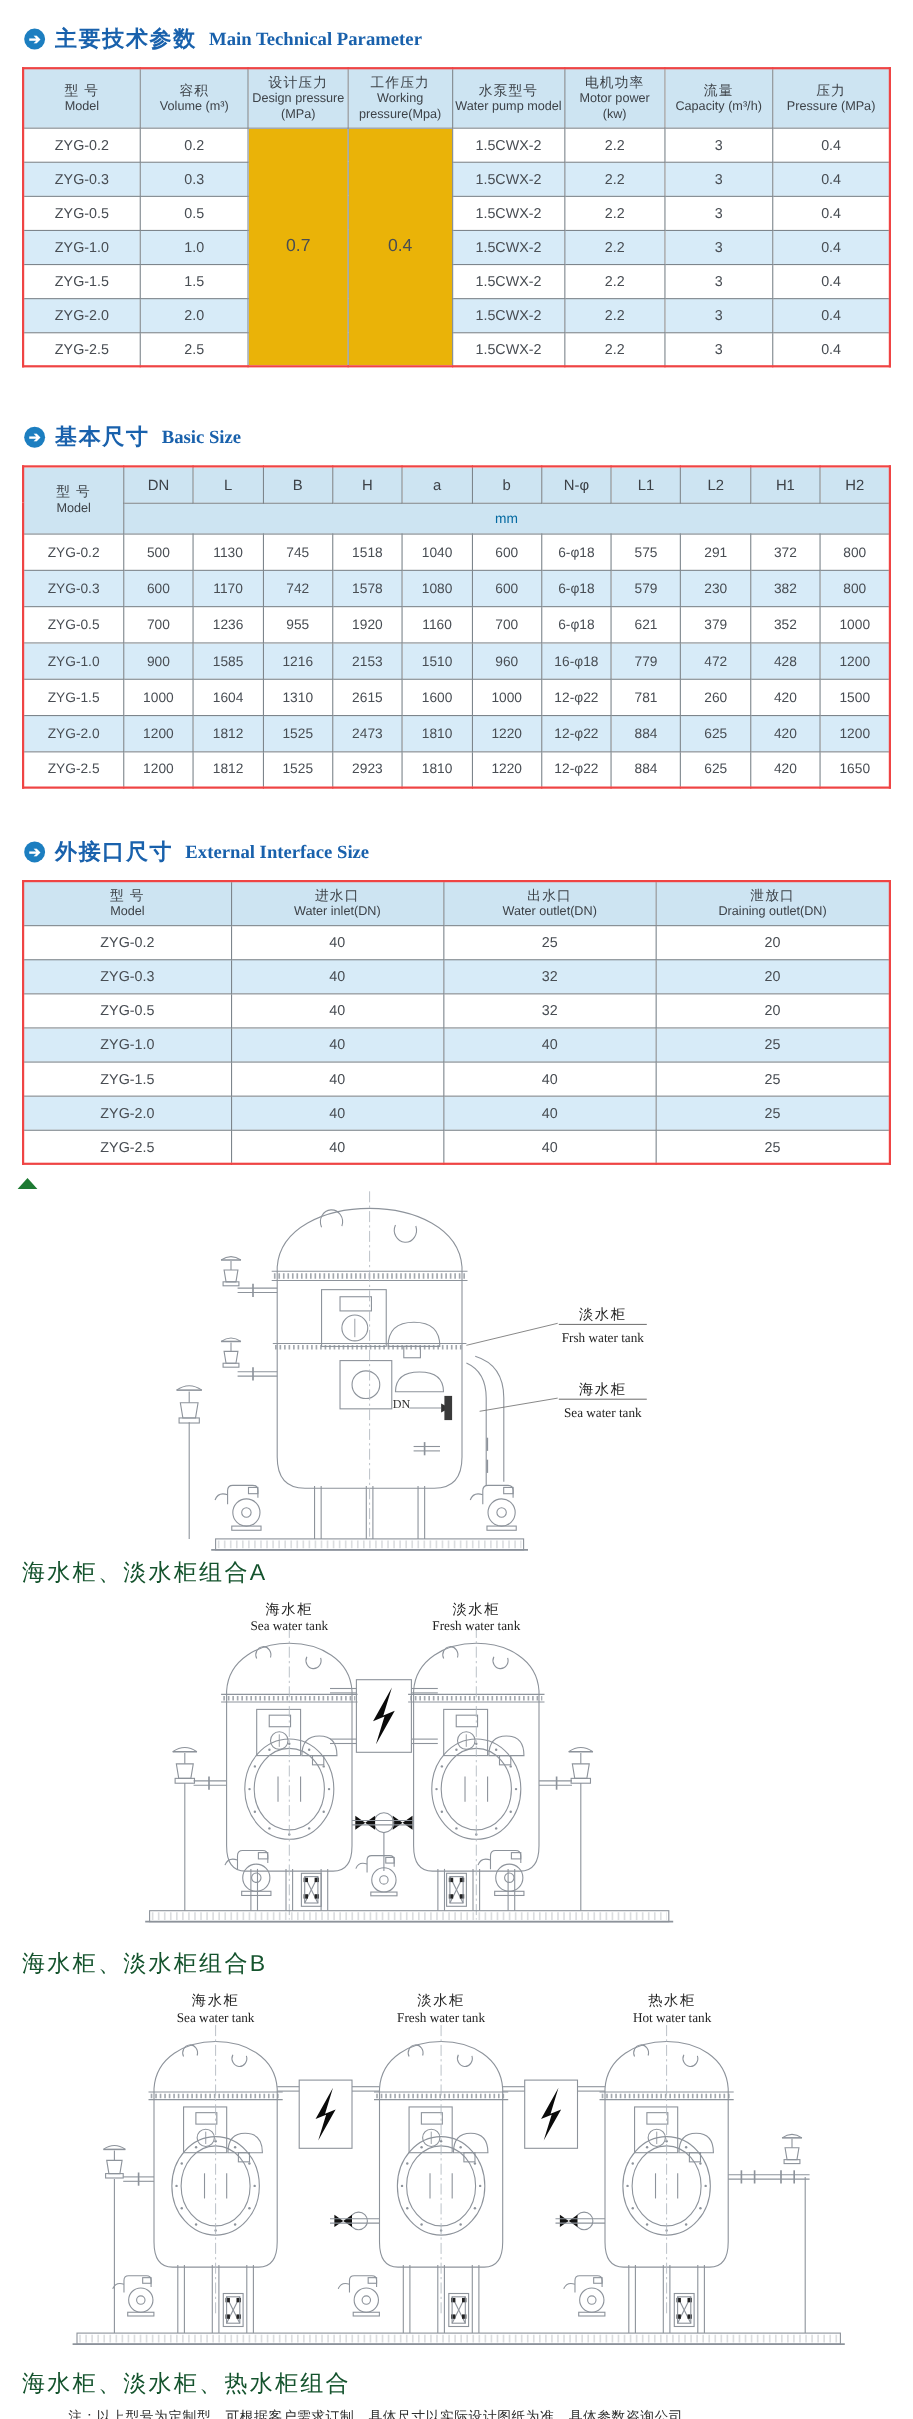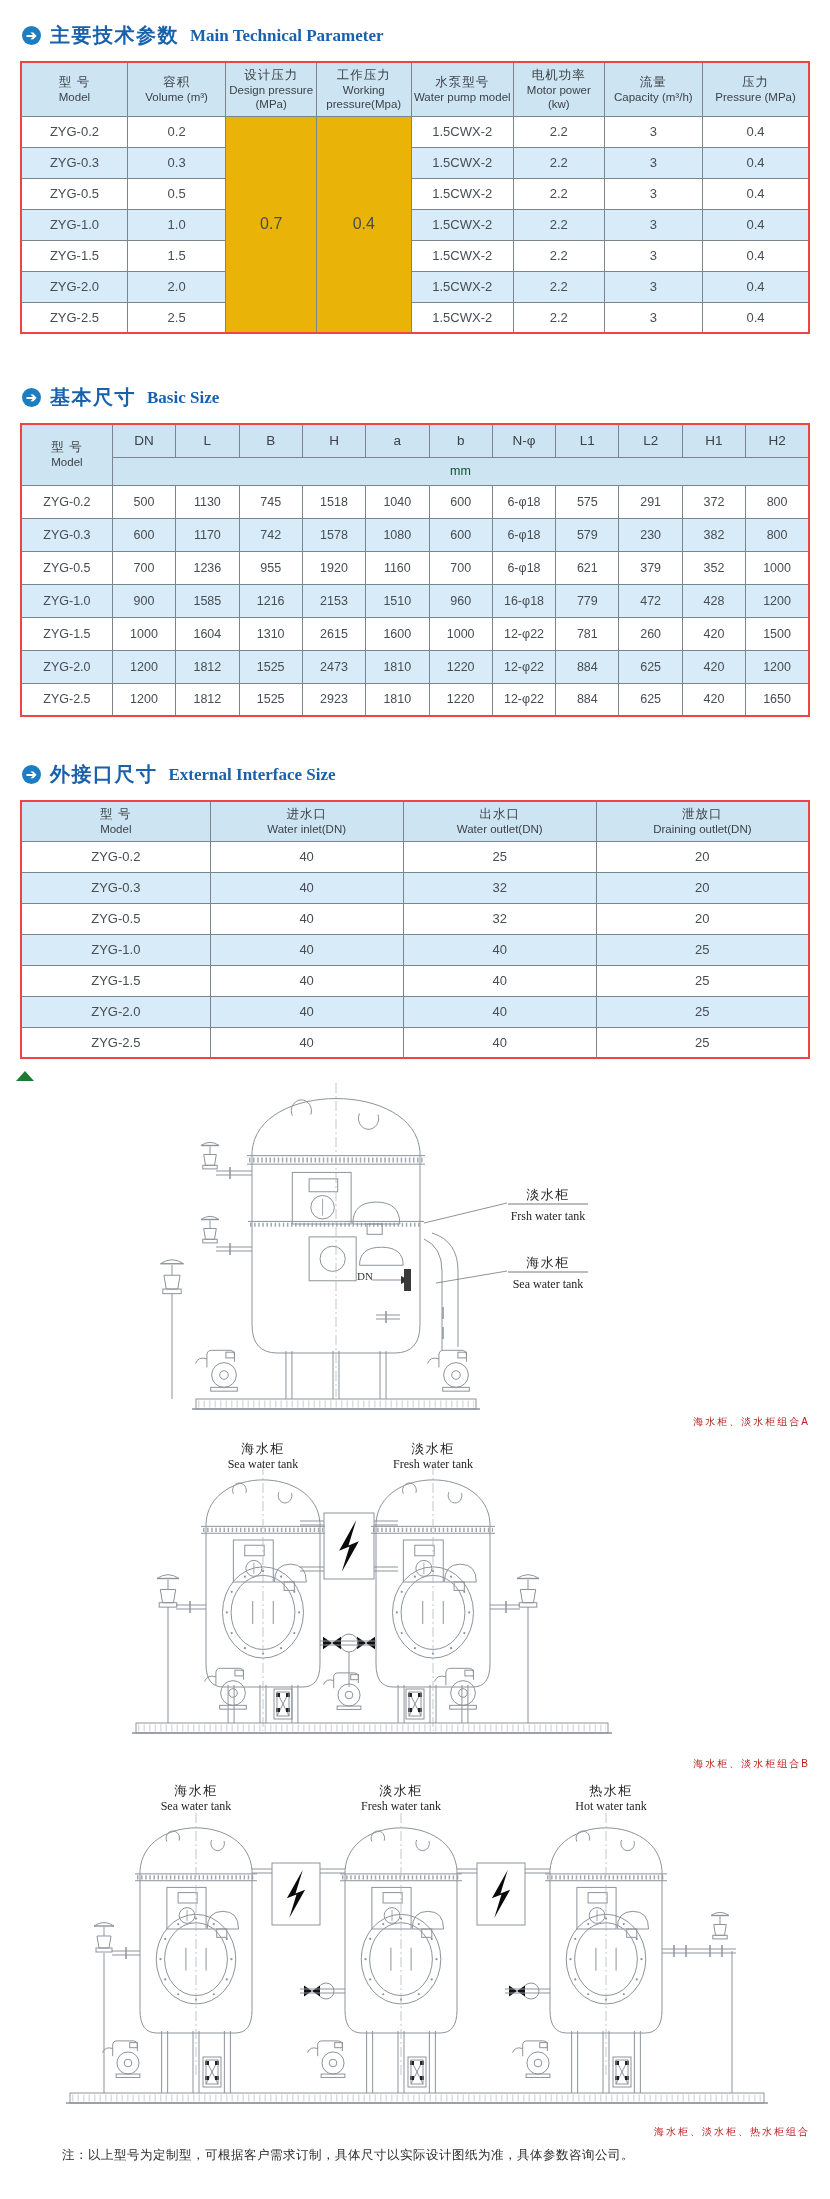--- a/index.html
+++ b/index.html
@@ -22,34 +22,34 @@
   table{width:100%;border-collapse:collapse;table-layout:fixed;border:2px solid #ef4444}
   th,td{border:1px solid #7d858c;text-align:center;vertical-align:middle;overflow:hidden}
   th{background:var(--hbg);font-weight:normal;padding:4px 2px}
   .th-zh{font-size:12.5px;color:#3d4248;letter-spacing:1px}
   .th-en{font-size:11.5px;color:#3d4248;line-height:1.2}
   td{font-size:13px;color:#484d53;height:31px;background:#fff}
   tr.alt td{background:var(--abg)}
   td.merged{background:#eab308;font-size:16px}
   .t2 td{height:33px;font-size:12.5px}
   .t2 th.col{font-size:13.5px;color:#3d4248;height:33px}
-  .t2 th.unit{font-size:12.5px;color:#14532d;height:28px}
+  .t2 th.unit{font-size:12.5px;color:#0369a1;height:28px}
   .t3 td{height:31px}
 
   .gap-lg{height:44px}
   .gap-md{height:38px}
 
   .tri{width:0;height:0;border-left:9px solid transparent;border-right:9px solid transparent;
     border-bottom:10px solid #1e7a33;margin:12px 0 0 -4px}
 
   svg.diagram{display:block}
   text.dz{font-size:13px;fill:#1f1f1f;letter-spacing:1.5px;text-anchor:middle}
   text.de{font-size:12px;fill:#1f1f1f;font-family:"Liberation Serif",serif;text-anchor:middle}
   text.dn{font-size:11px;fill:#333;font-family:"Liberation Serif",serif;text-anchor:middle}
-  .cap{text-align:right;font-size:10px;color:#b91c1c;letter-spacing:2px;margin:2px 0 8px}
+  .cap{text-align:left;font-size:21px;color:#14532d;letter-spacing:2px;margin:2px 0 8px}
   .note{font-size:12.5px;color:#2c2c2c;margin:8px 0 0 42px;letter-spacing:0.5px}
 </style>
 </head>
 <body>
 
 <div class="page">
 
   <div class="sec">
     <span class="bullet">➔</span>
     <span class="zh">主要技术参数</span>

